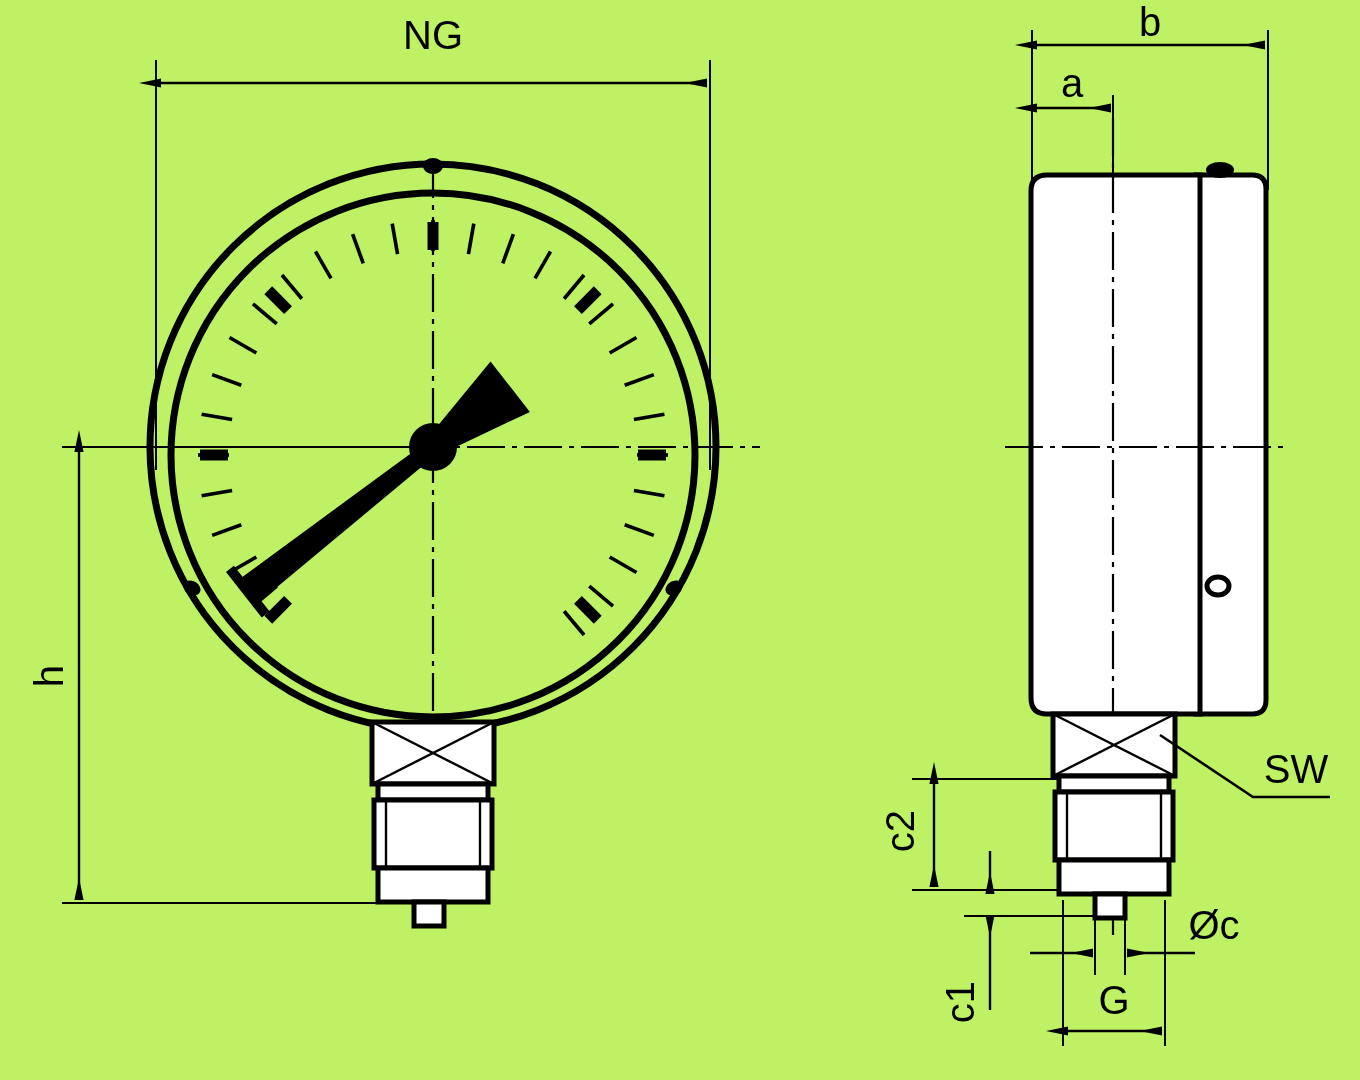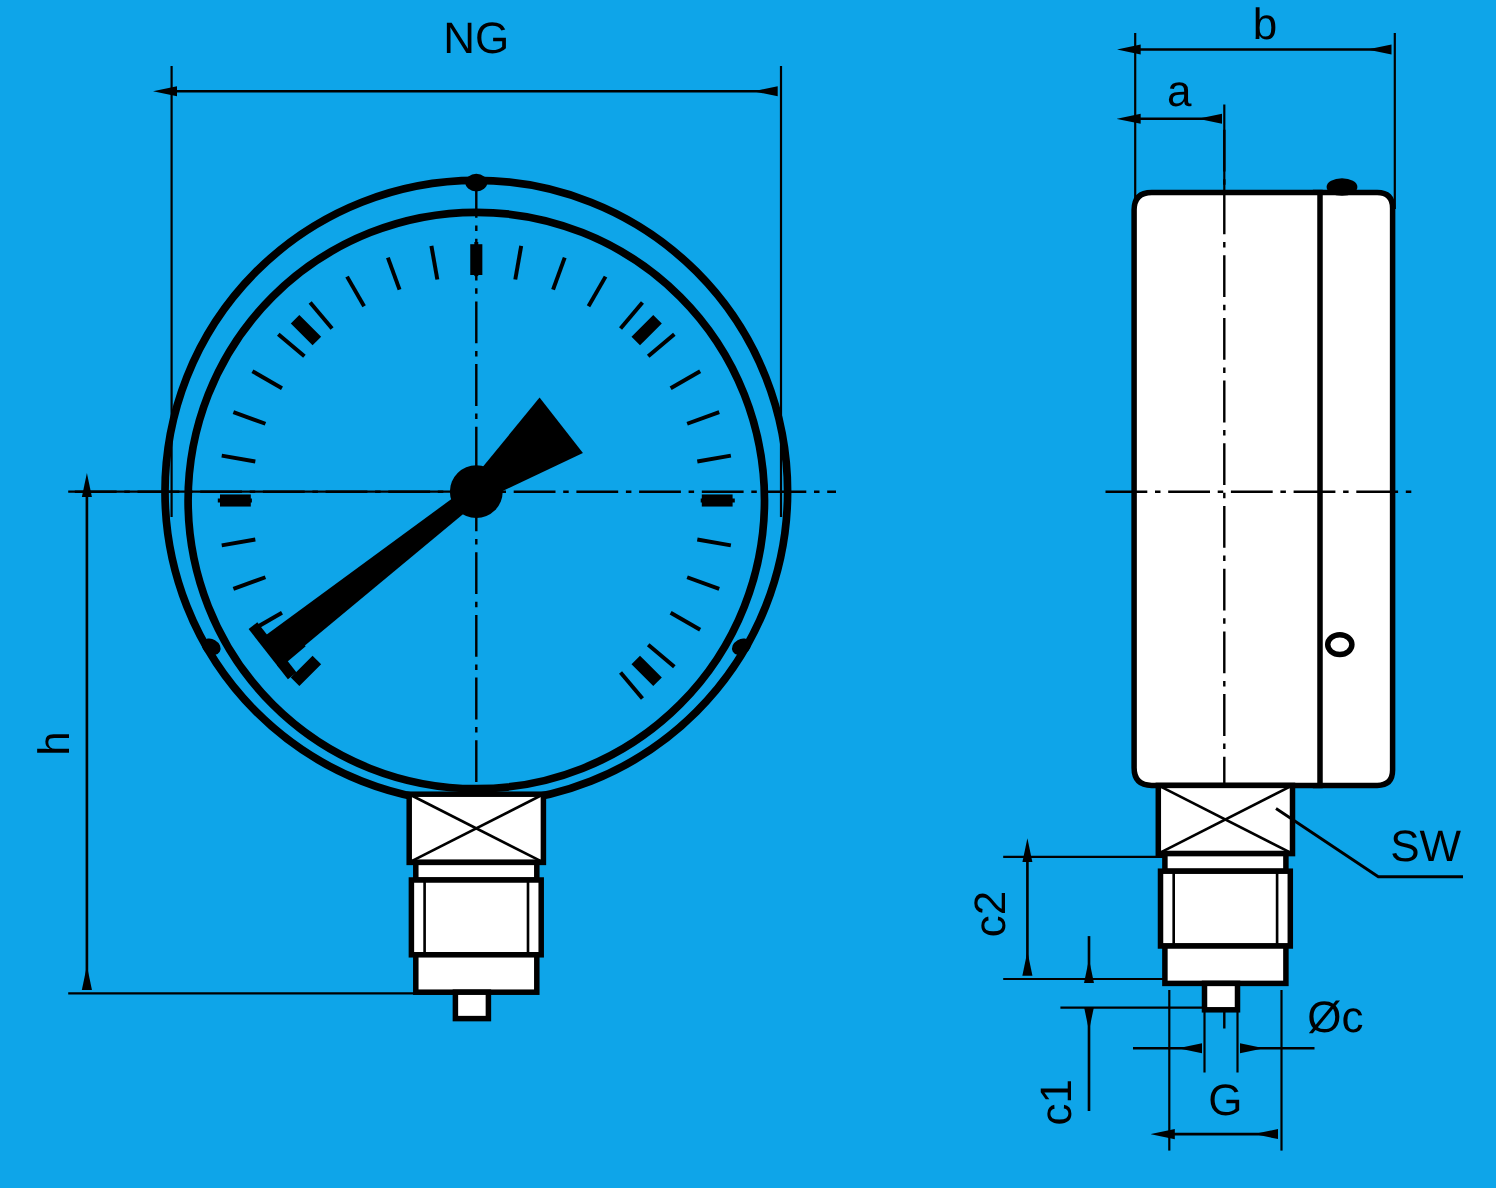--- a/index.html
+++ b/index.html
@@ -1,18 +1,18 @@
 <!DOCTYPE html>
 <html><head>
 <meta charset="utf-8">
 <style>
   html,body{margin:0;padding:0;background:#ffffff;}
   body{width:1360px;height:1080px;overflow:hidden;
        font-family:"Liberation Sans", sans-serif;}
-  #stage{position:relative;width:1360px;height:1080px;background:#0ea5e9;}
+  #stage{position:relative;width:1360px;height:1080px;background:#bef264;}
   svg{display:block;}
   .dimtext{font-family:"Liberation Sans", sans-serif;font-size:40px;fill:#000;
            text-anchor:middle;dominant-baseline:middle;}
 </style>
 </head>
 <body>
 
 <div id="stage">
 <svg width="1360" height="1080" viewBox="0 0 1360 1080">
 

